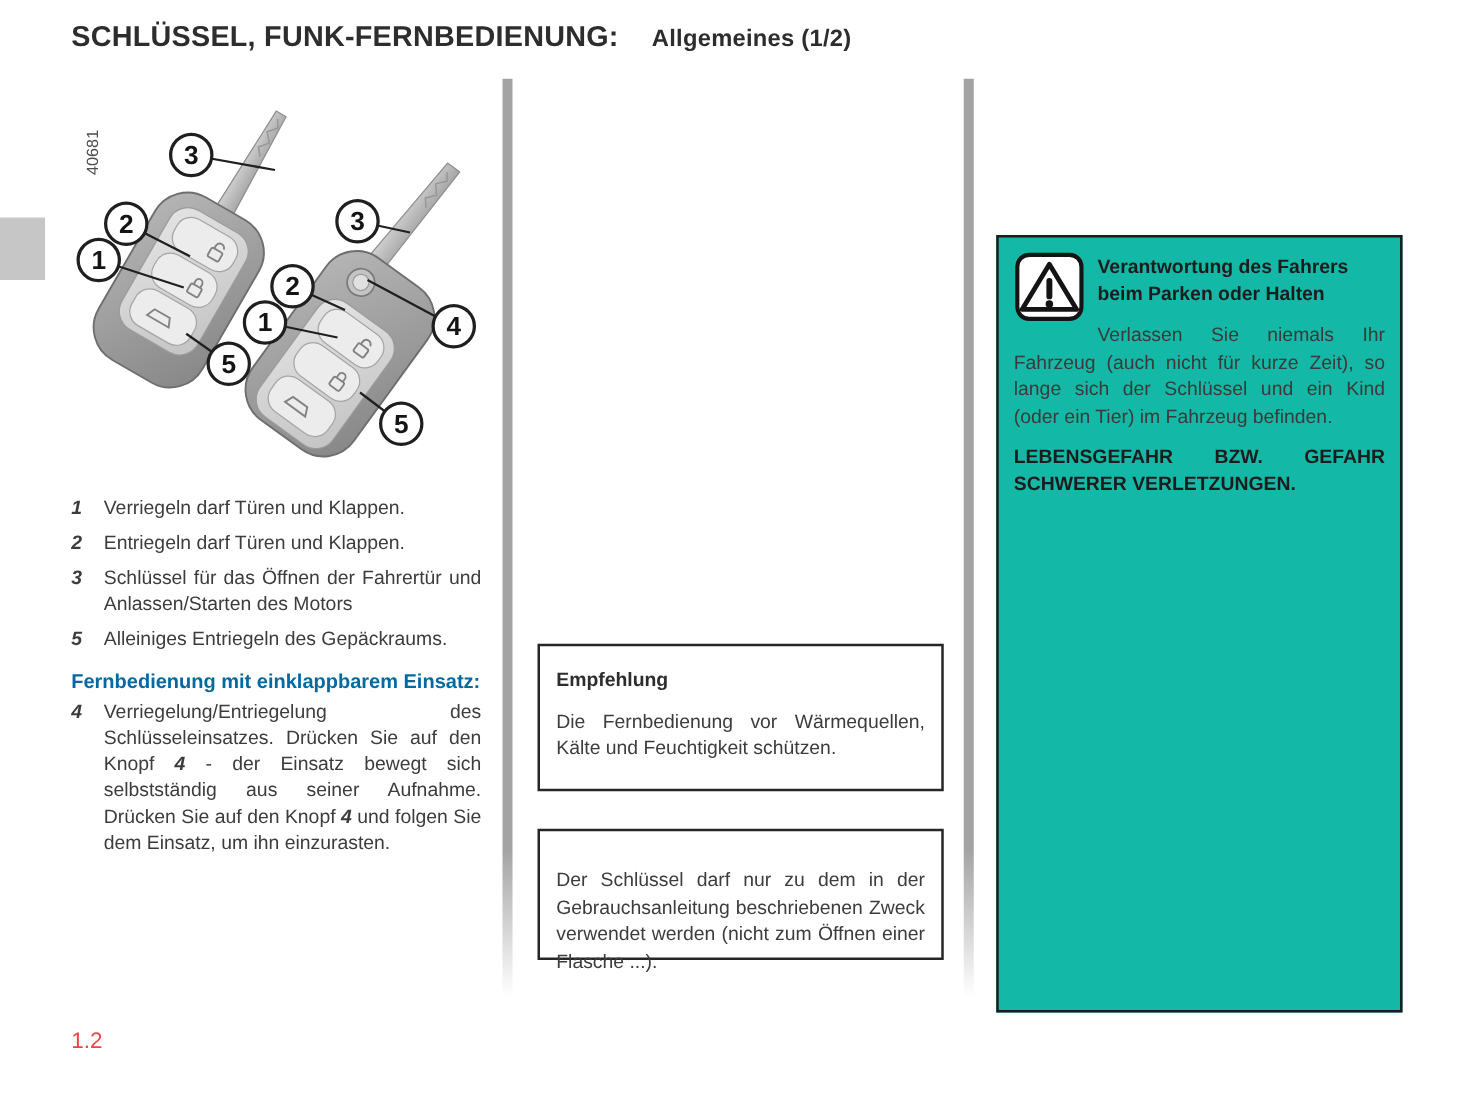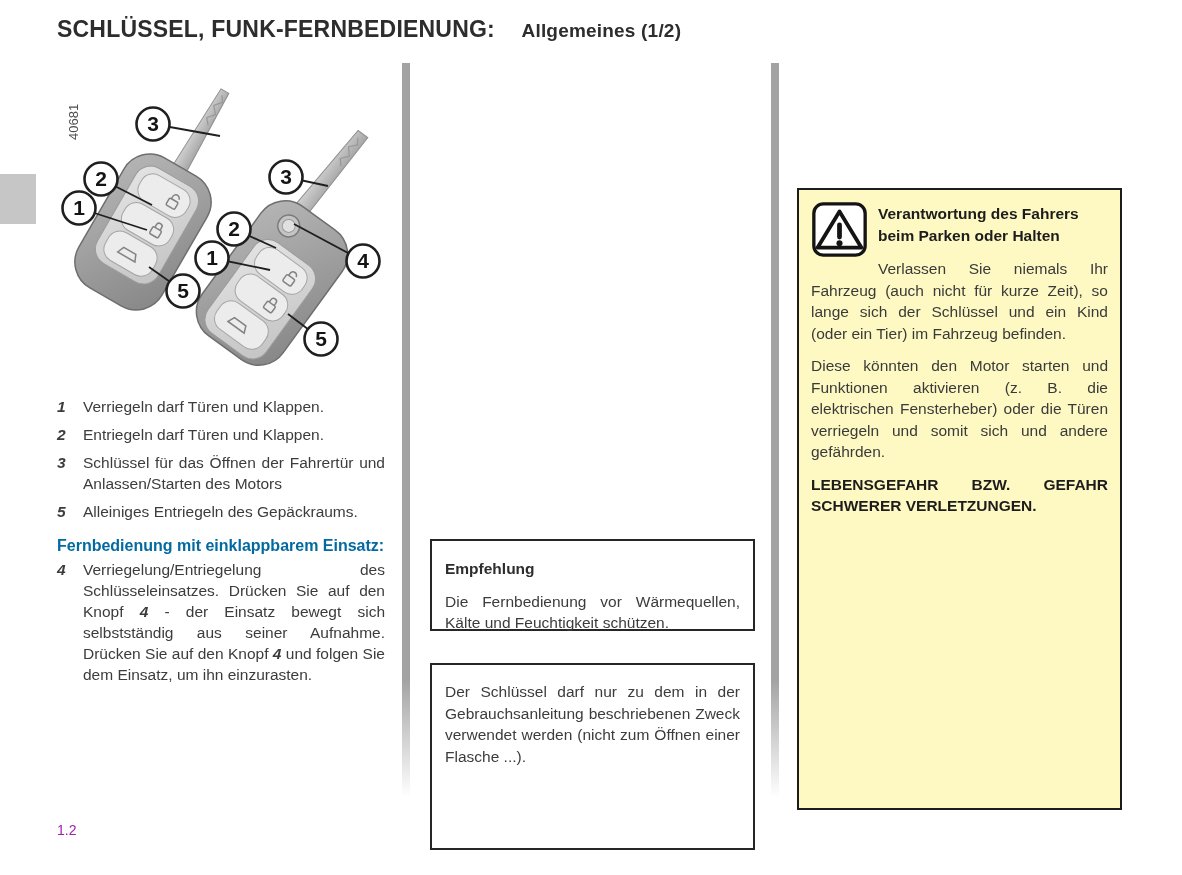--- a/index.html
+++ b/index.html
@@ -28,35 +28,35 @@
   .li{display:flex;margin-bottom:7px;}
   .li .num{flex:0 0 26px;font-weight:bold;font-style:italic;}
   .li .txt{flex:1;}
   .subhead{font-weight:bold;font-size:16px;line-height:21px;margin:13px 0 3px;color:#0369a1;}
   .bnum{font-weight:bold;font-style:italic;}
 
   
   .box{position:absolute;left:430px;width:325px;box-sizing:border-box;background:#fff;
        border:2px solid #262626;font-size:15.5px;line-height:21.5px;text-align:justify;
        padding:0 13px;}
-  .box1{top:515px;height:92px;padding-top:17px;margin-top:24px;}
+  .box1{top:515px;height:118px;padding-top:17px;}
   .boxtitle{font-weight:bold;margin:0 0 11px;color:#2d2d2d;text-align:left;}
   .box p{margin:0;}
-  .box2{top:663px;height:187px;padding-top:16px;}
+  .box2{top:663px;height:105px;padding-top:29px;}
 
   
   .warnbox{position:absolute;left:797px;top:188px;width:325px;height:622px;box-sizing:border-box;
-           background:#fef9c3;border:2px solid #1c1c1c;padding:9px 12px;
+           background:#14b8a6;border:2px solid #1c1c1c;padding:9px 12px;
            font-size:15.5px;line-height:21.5px;text-align:justify;color:#3a3a3a;}
   .warnicon{float:left;width:57px;height:57px;margin:2px 10px 6px 0;}
   .warnbox h2{font-size:15.5px;font-weight:bold;margin:4px 0 12px;color:#1c1c1c;text-align:left;}
   .warnbox p{margin:0 0 11px;}
   .warnbox .emph{font-weight:bold;color:#1c1c1c;}
 
-  .pagenum{position:absolute;left:57px;top:822px;font-size:14px;color:#a21caf;}
+  .pagenum{position:absolute;left:57px;top:822px;font-size:18px;color:#ef4444;}
 
   svg text{font-family:"Liberation Sans", sans-serif;}
   .callout-num{font-size:21px;font-weight:bold;fill:#141414;text-anchor:middle;}
   .callout-line{stroke:#1f1f1f;stroke-width:1.8;}
   .callout-circle{fill:#fff;stroke:#1f1f1f;stroke-width:2.6;}
 </style>
 </head>
 <body>
 
 <div class="page">
@@ -207,19 +207,18 @@
 
   <div class="warnbox">
     <svg class="warnicon" viewBox="0 0 60 60">
       <rect x="3" y="3" width="54" height="54" rx="10" fill="#ffffff" stroke="#141414" stroke-width="3.5"></rect>
       <path d="M30 11 L53 49 H7 Z" fill="#ffffff" stroke="#141414" stroke-width="4" stroke-linejoin="round"></path>
       <line x1="30" y1="25" x2="30" y2="38" stroke="#141414" stroke-width="5" stroke-linecap="round"></line>
       <circle cx="30" cy="44.5" r="3.2" fill="#141414"></circle>
     </svg>
     <h2>Verantwortung des Fahrers beim Parken oder Halten</h2>
     <p>Verlassen Sie niemals Ihr Fahrzeug (auch nicht für kurze Zeit), so lange sich der Schlüssel und ein Kind (oder ein Tier) im Fahrzeug befinden.</p>
-    <p>Diese könnten den Motor starten und Funktionen aktivieren (z. B. die elektrischen Fensterheber) oder die Türen verriegeln und somit sich und andere gefährden.</p>
     <p class="emph">LEBENSGEFAHR BZW. GEFAHR SCHWERER VERLETZUNGEN.</p>
   </div>
 
   <div class="pagenum">1.2</div>
 
 </div>
 
 </body></html>

